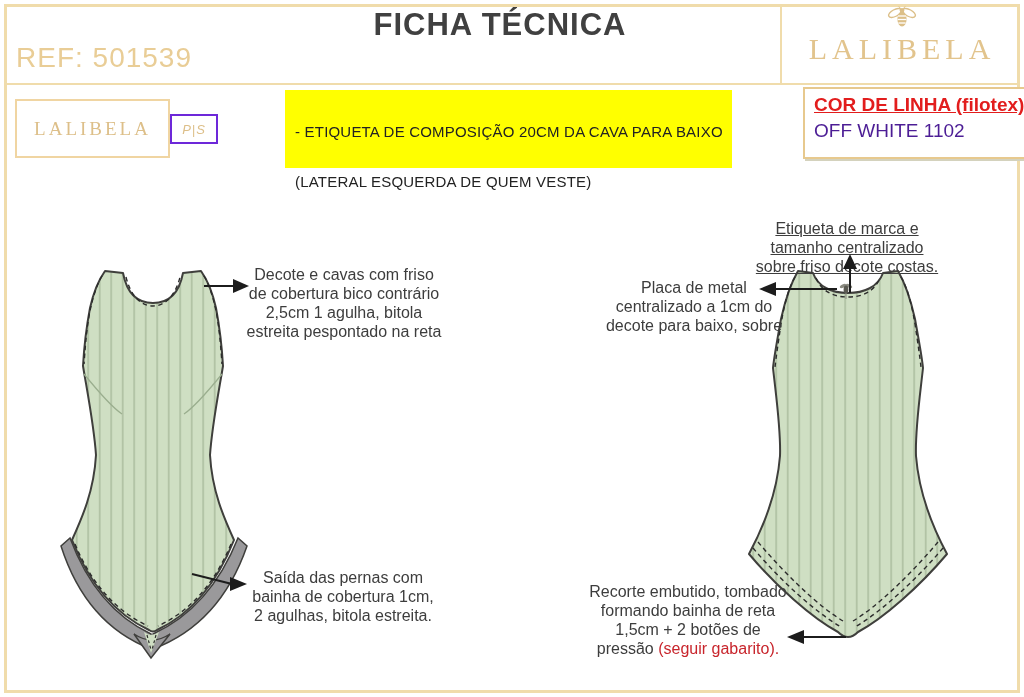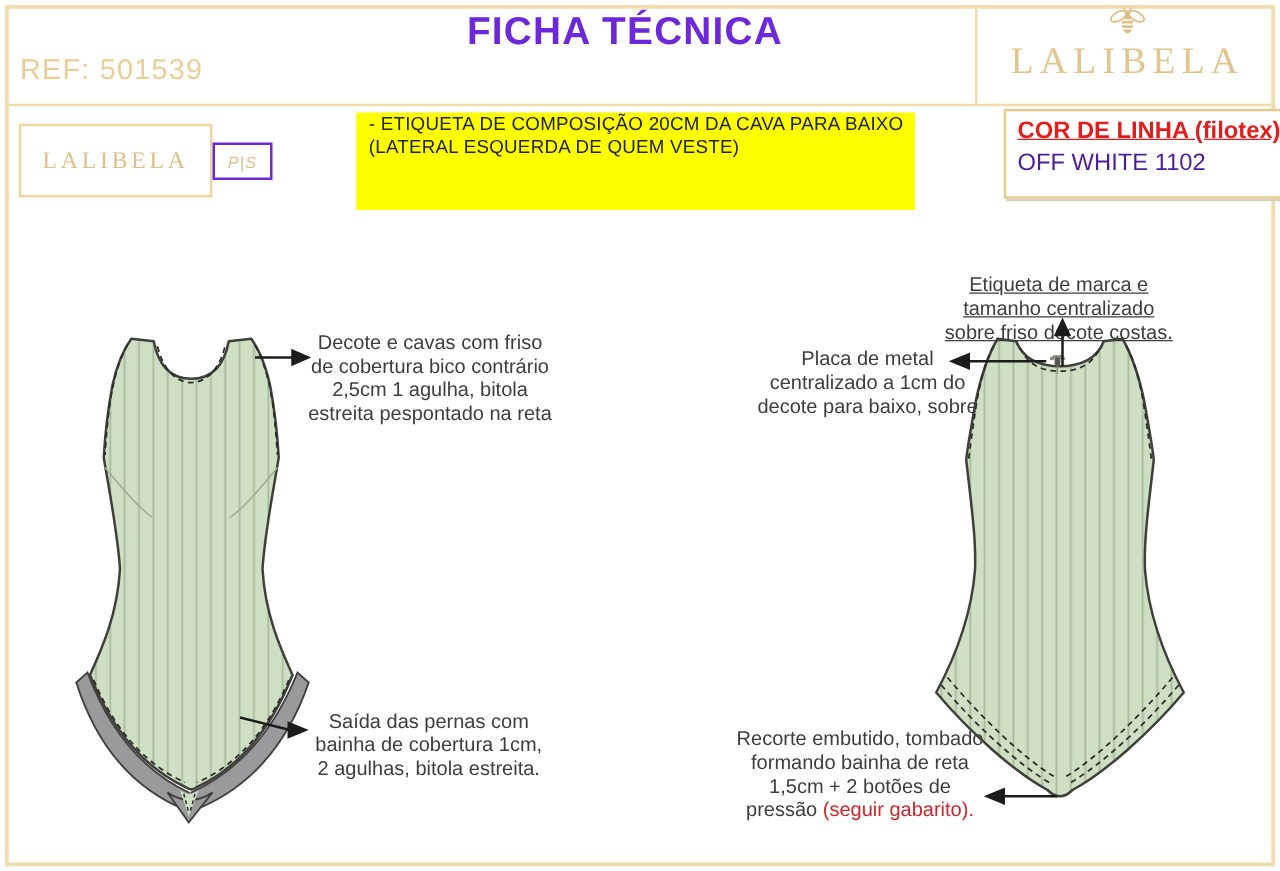--- a/index.html
+++ b/index.html
@@ -1,37 +1,37 @@
 <!DOCTYPE html>
 <html><head>
 <meta charset="utf-8">
 <style>
   html,body{margin:0;padding:0;}
   body{font-family:"Liberation Sans",sans-serif;background:#fff;}
   #page{position:relative;width:1024px;height:697px;background:#fff;overflow:hidden;}
   .page-border{position:absolute;left:4px;top:4px;right:4px;bottom:4px;border:3px solid #f0dcab;pointer-events:none;}
 
   
-  .ref{position:absolute;left:16px;top:42px;font-size:23px;color:#e9cd96;letter-spacing:1px;}
-  .title{position:absolute;left:280px;top:7px;width:440px;text-align:center;font-size:31px;font-weight:bold;color:#6d28d9;letter-spacing:1px;}
+  .ref{position:absolute;left:16px;top:42px;font-size:28px;color:#e9cd96;letter-spacing:1px;}
+  .title{position:absolute;left:280px;top:7px;width:440px;text-align:center;font-size:31px;font-weight:bold;color:#404040;letter-spacing:1px;}
   .hdr-divider{position:absolute;left:780px;top:7px;width:2px;height:76px;background:#f0dcab;}
   .hdr-bottom{position:absolute;left:7px;top:83px;width:1010px;height:2px;background:#f0dcab;}
   .logo{position:absolute;left:788px;top:5px;width:228px;text-align:center;}
   .logo .bee{display:block;margin:0 auto;}
   .logo .brand{font-family:"Liberation Serif",serif;font-size:30px;color:#e2c48d;letter-spacing:5px;margin-top:1px;}
 
   
   .brand-box{position:absolute;left:15px;top:99px;width:151px;height:55px;border:2px solid #f0d5a2;
     display:flex;align-items:center;justify-content:center;
     font-family:"Liberation Serif",serif;font-size:19px;letter-spacing:3px;color:#ddbf89;}
   .ps-box{position:absolute;left:170px;top:114px;width:44px;height:26px;border:2px solid #6d28d9;
     display:flex;align-items:center;justify-content:center;font-size:13px;color:#ddbf89;letter-spacing:1px;font-style:italic;}
   .attention{position:absolute;left:285px;top:90px;width:447px;height:77px;background:#ffff00;padding-top:1px;}
   .attention .atn-title{text-align:center;font-size:17px;font-weight:bold;color:#e11d1d;text-decoration:underline;letter-spacing:.5px;}
-  .attention .atn-line{font-size:15px;color:#222;padding-left:10px;line-height:18px;letter-spacing:.2px;}
+  .attention .atn-line{font-size:15px;color:#222;padding-left:10px;line-height:18px;letter-spacing:.2px;margin-top:32px;}
   .attention .indent{}
   .cor-box{position:absolute;left:803px;top:87px;width:210px;height:58px;background:#fff;border:2px solid #e7c98e;
     box-shadow:2px 2px 0 #d4d2bd;padding:5px 9px;box-sizing:content-box;}
   .cor-title{font-size:19px;font-weight:bold;color:#e21d1d;text-decoration:underline;white-space:nowrap;}
   .cor-value{font-size:19px;color:#4c1d95;margin-top:4px;}
 
   
   .ann{position:absolute;font-size:16px;line-height:19px;color:#3d3d3d;text-align:center;white-space:pre-line;}
   .ann .red{color:#c8252c;}
   .arrow{position:absolute;}

